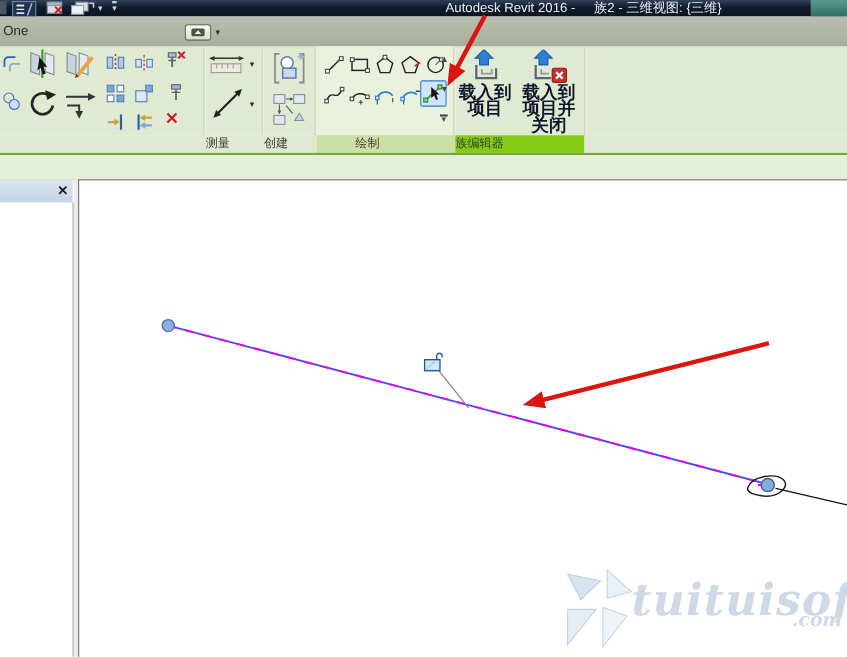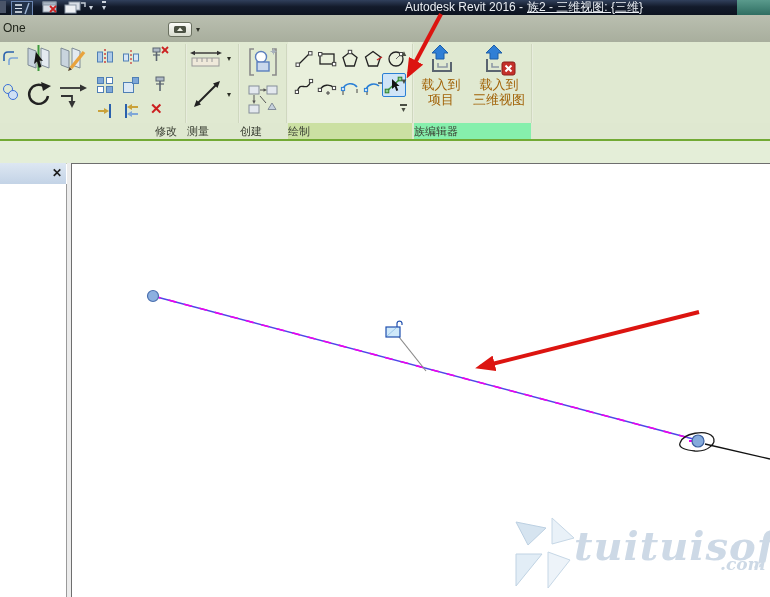--- a/index.html
+++ b/index.html
@@ -19,27 +19,27 @@
   .caret{font-size:8px;color:#2c2f26;line-height:10px;}
   
   .ribbon{left:0;top:42px;width:770px;height:81px;background:#e0e9d1;}
   .labelrow{left:0;top:123px;width:770px;height:16px;background:#dfe8d0;}
   .plabel{font-size:11px;color:#3a3f33;line-height:16px;text-align:left;}
   .divider{width:2px;background:linear-gradient(90deg,#c3cdb0,#f4f7ec);}
   .greenline{left:0;top:139px;width:770px;height:2px;background:#72aa34;}
   .optionsbar{left:0;top:141px;width:770px;height:22px;background:#e4eed8;border-bottom:1px solid #c9d3ba;}
   .drawpanel{background:#e9f0dc;}
   .drawlabel{background:#cbe0a2;}
-  .famlabel{background:#86efac;font-family:Liberation Serif, serif;}
+  .famlabel{background:#84cc16;font-family:Liberation Serif, serif;}
   .cell{border:1px solid transparent;}
   .pickcell{background:#cfe4f7;border:1px solid #2a7fd4;border-radius:2px;}
   .scrollglyph{font-size:8px;color:#4a4f44;line-height:8px;}
   .expandglyph{font-size:7px;color:#4a4f44;line-height:7px;border-top:2px solid #4a4f44;}
   .fambtn{text-align:center;}
-  .fambtn .l{font-size:13px;color:#a16207;line-height:15px;}
+  .fambtn .l{font-size:16px;color:#0f172a;line-height:15px;font-weight:bold;}
   .xglyph{color:#cc2020;font-weight:bold;font-size:15px;line-height:16px;}
   
   .sidehdr{left:0;top:163px;width:66px;height:21px;background:linear-gradient(#dde7f2,#c3d3e6);border-bottom:1px solid #9fb0c4;}
   .sideclose{font-size:12px;font-weight:bold;color:#1c1c1c;line-height:21px;}
   .sidebody{left:0;top:184px;width:66px;height:413px;background:#fff;border-right:1px solid #9a9a9a;}
   .gap{left:67px;top:163px;width:4px;height:434px;background:#ececec;}
   .canvas{left:71px;top:163px;width:699px;height:434px;background:#fff;border-left:1px solid #6e6e6e;border-top:1px solid #6e6e6e;}
   
   .wmtext{font-family:"DejaVu Serif",serif;font-style:italic;font-weight:bold;font-size:40px;
           color:#cdd9e6;letter-spacing:1px;text-shadow:1px 1px 0 rgba(255,255,255,.85);white-space:nowrap;}
@@ -78,21 +78,21 @@
         <rect x="5" y="1" width="11" height="8" fill="#d8dee6" stroke="#8b97a6"></rect>
         <rect x="1" y="4" width="11" height="8" fill="#eef1f5" stroke="#8b97a6"></rect>
         <polyline points="17,2 21,2 21,6" fill="none" stroke="#c7cfd9" stroke-width="1.4"></polyline>
       </svg>
     </div>
     <span class="abs caret" style="left:89px;top:3px;color:#cfd6e0;">▾</span>
 
     <span class="abs caret" style="left:102px;top:1px;color:#cfd6e0;border-top:2px solid #cfd6e0;">▾</span>
 
     <span class="abs titletext" style="left:405px;top:0;">Autodesk Revit 2016 -</span>
-    <span class="abs titletext" style="left:527px;top:0;text-decoration:underline;">族2 - 三维视图: {三维}</span>
+    <span class="abs titletext" style="left:540px;top:0;">族2 - 三维视图: {三维}</span>
     <div class="abs tbfrag" style="left:737px;top:0;width:33px;height:15px;"></div>
   </div>
 
   <div class="abs tabrow">
     <span class="abs tabtext" style="left:3px;top:0;">One</span>
     <div class="abs collapsebtn" style="left:168px;top:7px;">
       <svg width="22" height="13" viewBox="0 0 22 13">
         <rect x="5" y="3" width="12" height="7" rx="1.5" fill="#4c5244"></rect>
         <polygon points="11,4.5 14,8 8,8" fill="#f2f4ea"></polygon>
       </svg>
@@ -297,31 +297,30 @@
       <div class="abs fambtn" style="left:54px;top:0;width:62px;height:80px;">
         <svg style="margin:3px auto 0;" width="36" height="32" viewBox="0 0 36 32">
           <path d="M6,14 v12 h14" fill="none" stroke="#5a6470" stroke-width="2"></path>
           <path d="M11,18 v4 h7" fill="none" stroke="#8e99a5" stroke-width="1.6"></path>
           <polygon points="11,0 19,0 19,6 23,6 15,14 7,6 11,6" transform="rotate(180 14 7)" fill="#2f7fd6" stroke="#1d5ea8"></polygon>
           <rect x="21" y="17" width="13" height="13" rx="2" fill="#c5302a" stroke="#8c1f1a"></rect>
           <line x1="24.5" y1="20.5" x2="30.5" y2="26.5" stroke="#fff" stroke-width="2"></line>
           <line x1="30.5" y1="20.5" x2="24.5" y2="26.5" stroke="#fff" stroke-width="2"></line>
         </svg>
         <div class="l">载入到</div>
-        <div class="l">三维视图</div>
+        <div class="l">项目并关闭</div>
       </div>
     </div>
     <div class="abs divider" style="left:531px;top:2px;height:135px;"></div>
   </div>
 
   <div class="abs labelrow">
-    <div class="abs plabel" style="left:0;top:0;width:185px;text-align:right;padding-right:8px;box-sizing:border-box;">修改</div>
     <div class="abs plabel" style="left:187px;top:0;width:51px;">测量</div>
     <div class="abs plabel" style="left:240px;top:0;width:46px;">创建</div>
-    <div class="abs plabel drawlabel" style="left:288px;top:0;width:124px;">绘制</div>
+    <div class="abs plabel drawlabel" style="left:288px;top:0;width:124px;padding-left:35px;">绘制</div>
     <div class="abs plabel famlabel" style="left:414px;top:0;width:117px;">族编辑器</div>
   </div>
   <div class="abs greenline"></div>
 
   <div class="abs optionsbar"></div>
 
   <div class="abs sidehdr">
     <span class="abs sideclose" style="left:52px;top:0;">✕</span>
   </div>
   <div class="abs sidebody"></div>

